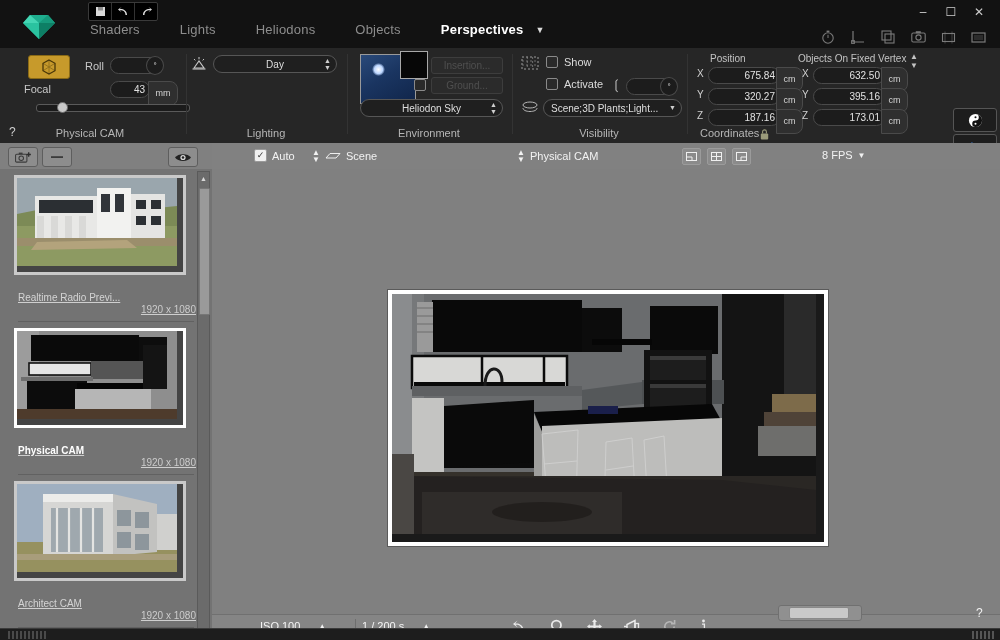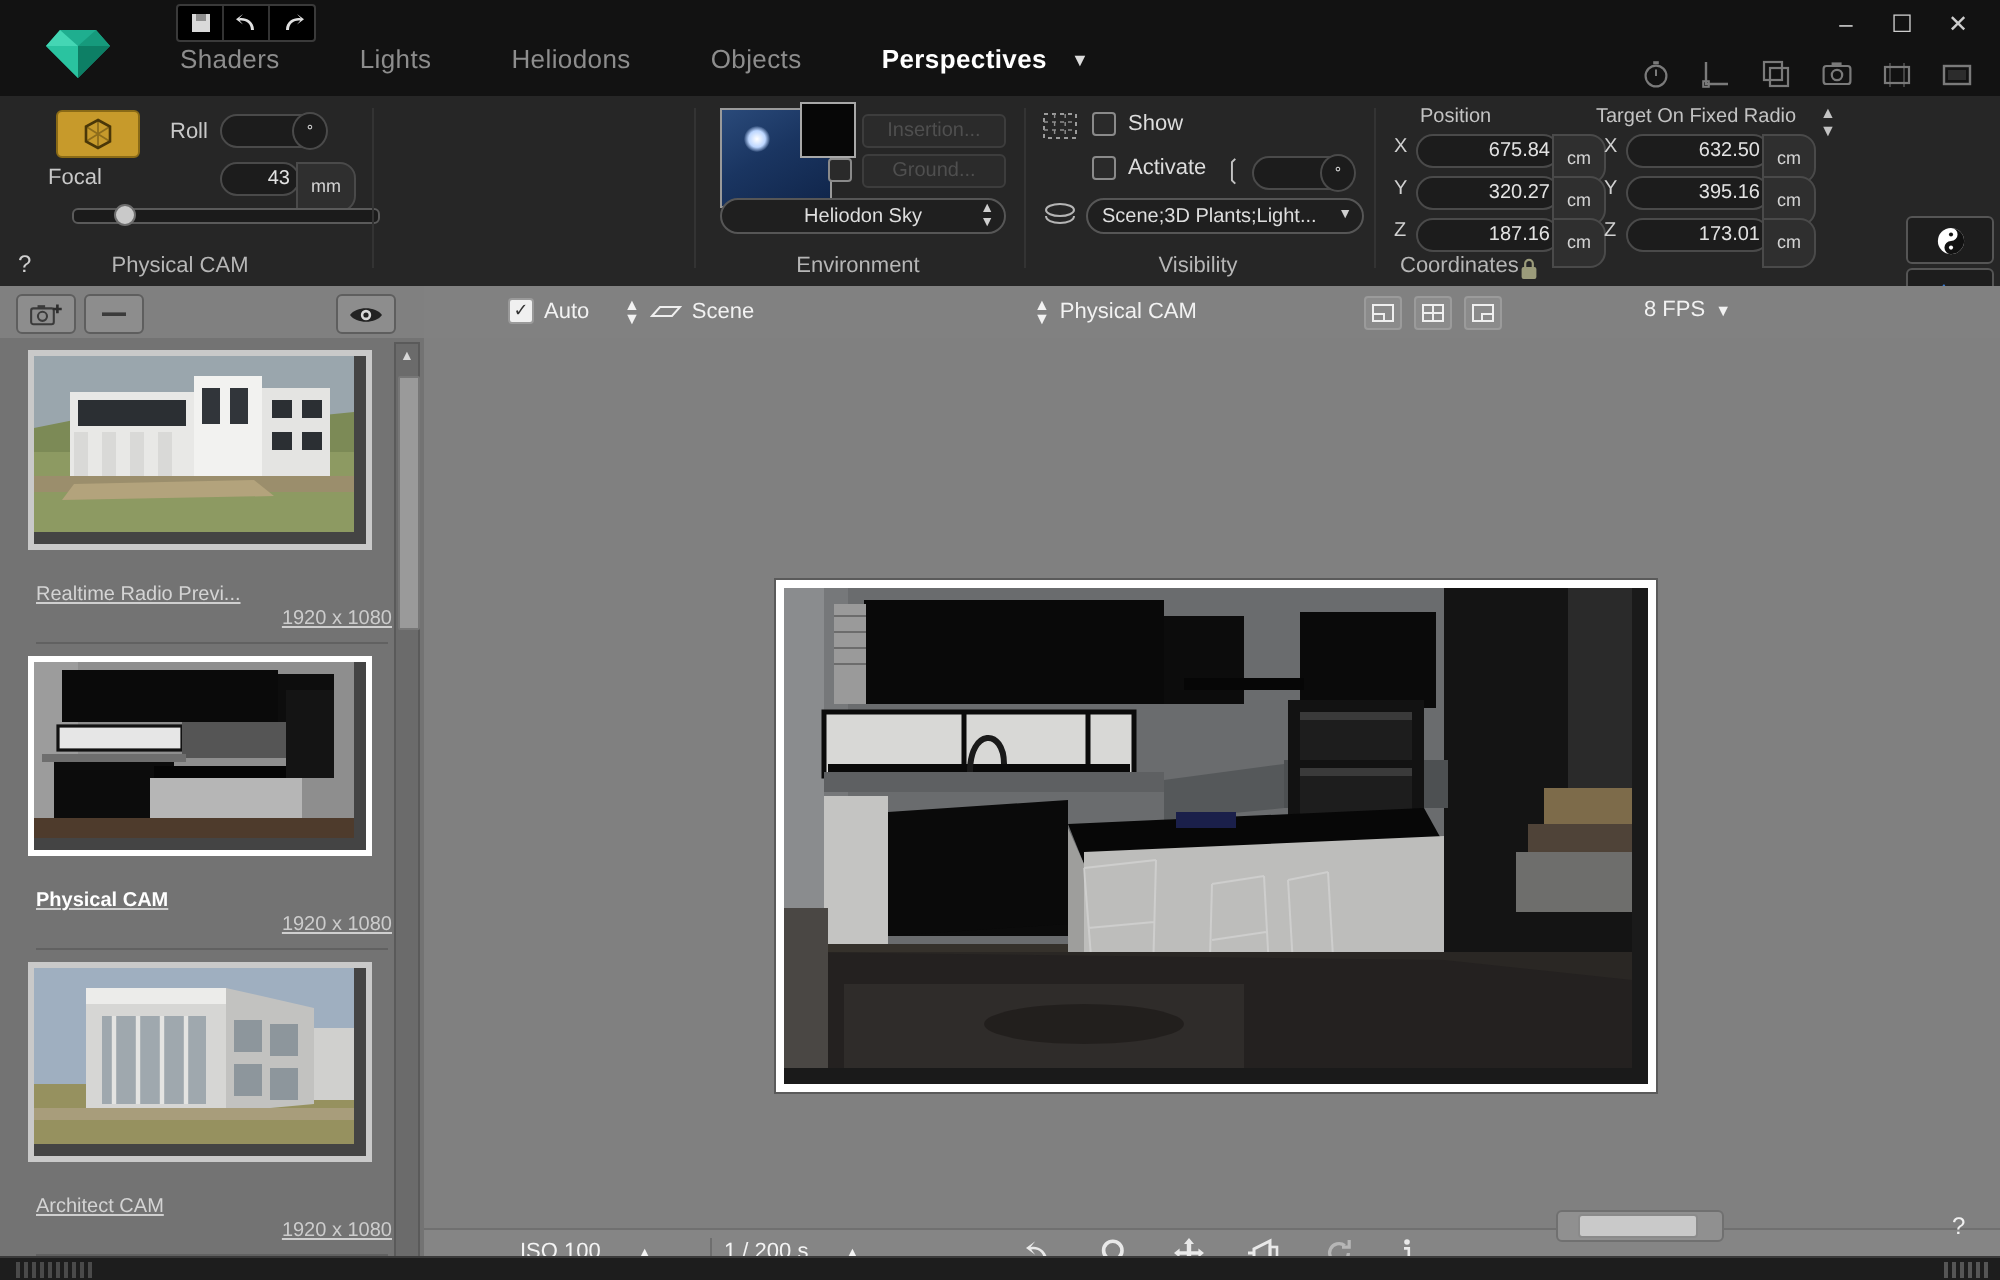--- a/index.html
+++ b/index.html
@@ -235,20 +235,34 @@
       </div>
       <div class="unit" style="position:absolute;left:148px;top:33px;width:20px;border:1px solid #4a4a4a;border-radius:0 8px 8px 0;">mm</div>
 
       <div class="slider" style="left:36px;top:56px;width:152px;">
         <div class="knob" style="left:13%;"></div>
       </div>
       <div class="sec-label">Physical CAM</div>
     </div>
     <div class="vdiv" style="left:186px;"></div>
 
+    <div class="insp-sec" style="left:187px;width:158px;">
+      <div style="position:absolute;left:4px;top:8px;">
+        <svg width="16" height="16" viewBox="0 0 16 16">
+            <path d="M3 12 L8 5 L13 12 Z" fill="none" stroke="#c9c9c9" stroke-width="1.1"></path>
+            <path d="M1.5 13 L14.5 13" stroke="#c9c9c9" stroke-width="1.1"></path>
+            <path d="M8 1 L8 3.3 M3 3 L4.3 4.4 M13 3 L11.7 4.4" stroke="#c9c9c9" stroke-width="1"></path>
+          </svg>
+      </div>
+      <div class="combo" style="position:absolute;left:26px;top:7px;width:122px;">
+        <span>Day</span>
+        <span class="arrows">▲<br>▼</span>
+      </div>
+      <div class="sec-label">Lighting</div>
+    </div>
     <div class="vdiv" style="left:347px;"></div>
 
     <div class="insp-sec" style="left:348px;width:162px;">
       <div class="swatch-sky" style="left:12px;top:6px;">
         <div class="swatch-sun"></div>
       </div>
       <div class="swatch-black" style="left:52px;top:3px;"></div>
       <div class="btn-dis" style="position:absolute;left:83px;top:9px;width:70px;">Insertion...</div>
       <div class="chk" style="position:absolute;left:66px;top:31px;"></div>
       <div class="btn-dis" style="position:absolute;left:83px;top:29px;width:70px;">Ground...</div>
@@ -291,21 +305,21 @@
       <div class="combo" style="position:absolute;left:30px;top:51px;width:130px;justify-content:flex-start;padding-left:7px;">
         <span>Scene;3D Plants;Light...</span>
         <span class="arrows" style="top:4px;font-size:7px;">▼</span>
       </div>
       <div class="sec-label">Visibility</div>
     </div>
     <div class="vdiv" style="left:687px;"></div>
 
     <div class="insp-sec" style="left:688px;width:258px;">
       <div style="position:absolute;left:22px;top:5px;color:#c3c3c3;font-size:10px;">Position</div>
-      <div style="position:absolute;left:110px;top:5px;color:#c3c3c3;font-size:10px;">Target On Fixed Radio</div>
+      <div style="position:absolute;left:110px;top:5px;color:#c3c3c3;font-size:10px;">Objects On Fixed Vertex</div>
       <div style="position:absolute;left:222px;top:4px;color:#c3c3c3;font-size:8px;">▲<br>▼</div>
 
       <div style="position:absolute;left:9px;top:20px;color:#d0d0d0;font-size:10px;">X</div>
       <div class="field" style="position:absolute;left:20px;top:19px;width:70px;">
         <input readonly="" value="675.84" style="">
       </div>
       <div class="unit" style="position:absolute;left:88px;top:19px;width:17px;border:1px solid #4a4a4a;border-radius:0 8px 8px 0;">cm</div>
       <div style="position:absolute;left:114px;top:20px;color:#d0d0d0;font-size:10px;">X</div>
       <div class="field" style="position:absolute;left:125px;top:19px;width:70px;">
         <input readonly="" value="632.50" style="">

